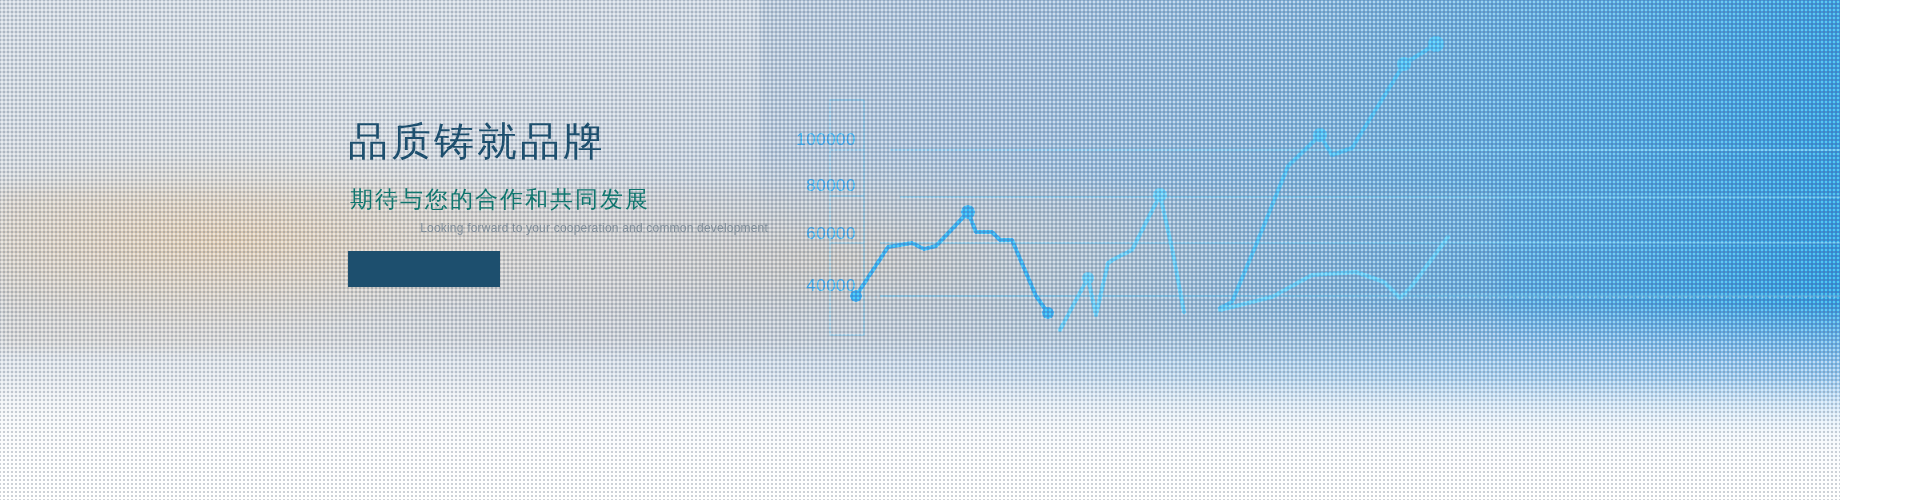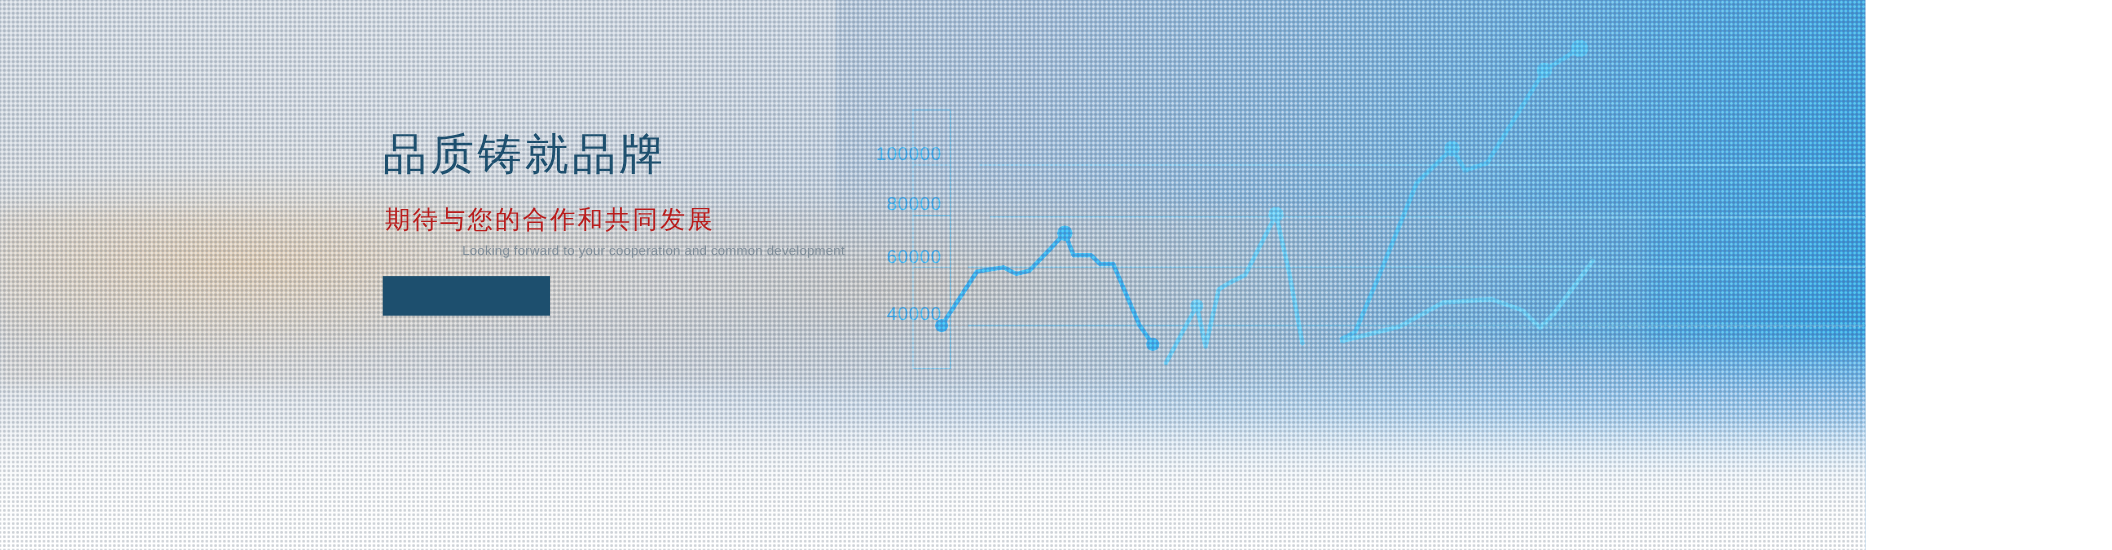--- a/index.html
+++ b/index.html
@@ -1,17 +1,17 @@
 <!DOCTYPE html>
 <html><head>
 <meta charset="utf-8">
 <style>
   html,body{margin:0;padding:0;background:#fff;}
   .banner{
-    position:relative;width:1696px;height:500px;overflow:hidden;
+    position:relative;width:1840px;height:500px;overflow:hidden;
     font-family:"Liberation Sans","DejaVu Sans",sans-serif;
     background:#dfe6ee;
   }
   
   .bg-sky{
     position:absolute;inset:0;
     background:
       linear-gradient(to bottom,
         rgba(58,129,196,0.00) 60%,
         rgba(255,255,255,0.55) 78%,
@@ -83,21 +83,21 @@
     background-size:4px 4px;
     background-position:2px 2px;
   }
   
   .copy{position:absolute;left:348px;top:118px;width:420px;}
   .headline{
     font-size:40px;line-height:1.15;color:#1d4f6e;letter-spacing:3px;
     font-weight:400;margin:0;white-space:nowrap;
   }
   .sub-cn{
-    margin:22px 0 0 2px;font-size:23px;line-height:1.2;color:#b91c1c;
+    margin:22px 0 0 2px;font-size:23px;line-height:1.2;color:#0f766e;
     letter-spacing:2px;font-weight:400;white-space:nowrap;
   }
   .sub-en{
     margin:7px 0 0 2px;font-size:12px;line-height:1.2;color:#7f8d99;
     letter-spacing:.2px;font-weight:400;white-space:nowrap;text-align:right;
   }
   .cta{
     position:absolute;left:348px;top:251px;width:152px;height:36px;
     background:#1d4f6e;border:0;padding:0;cursor:pointer;
     color:#ffffff;font-size:13px;letter-spacing:1px;

